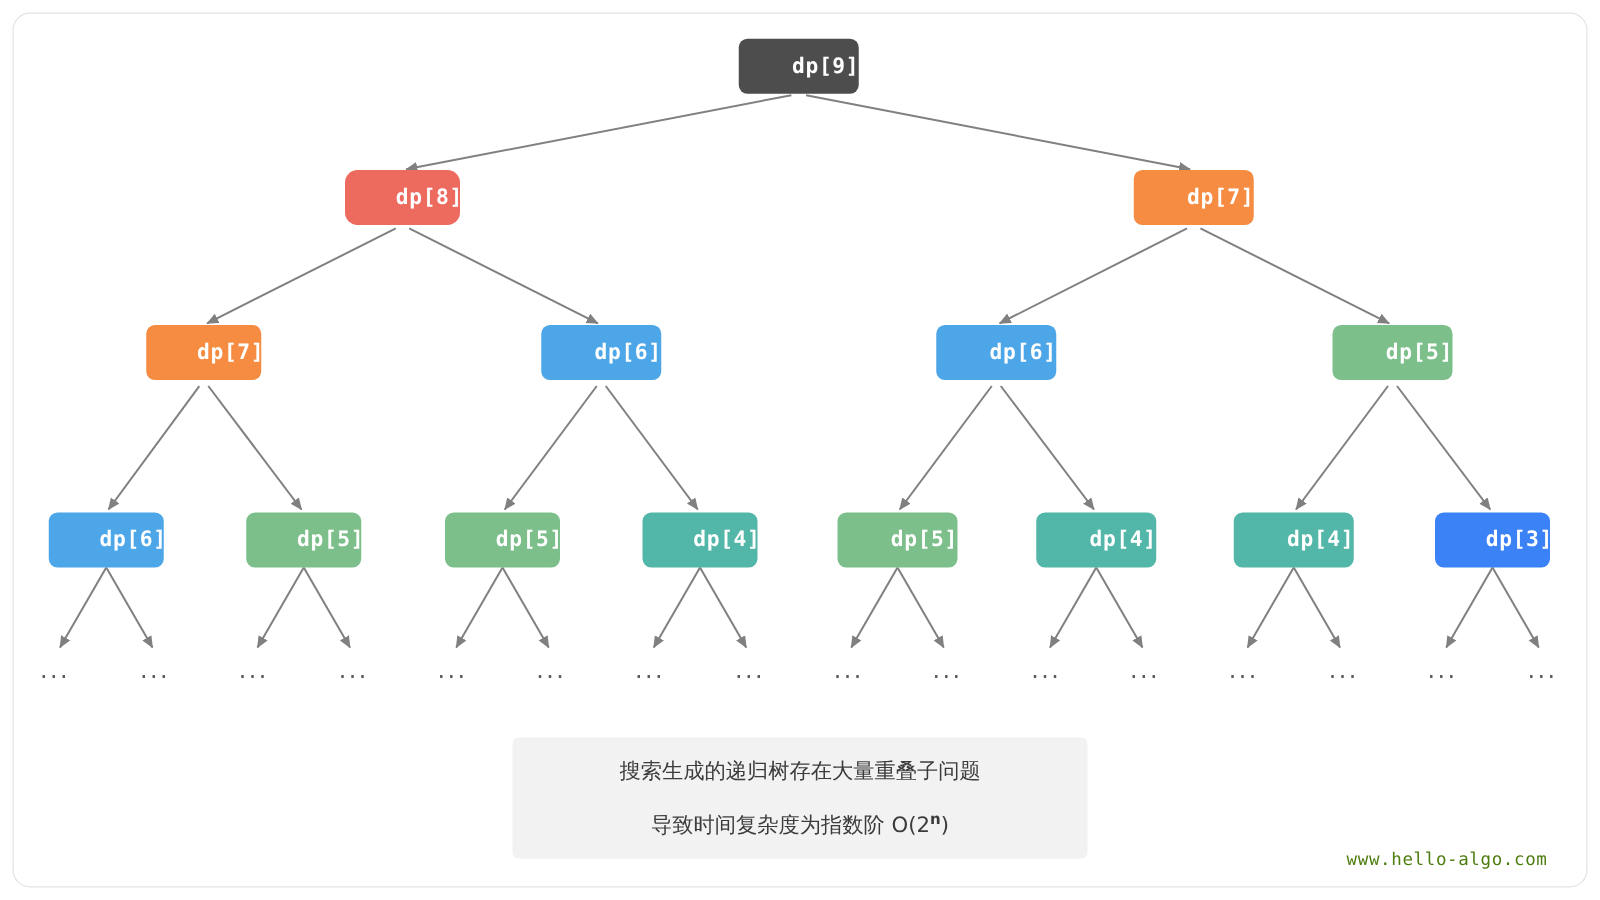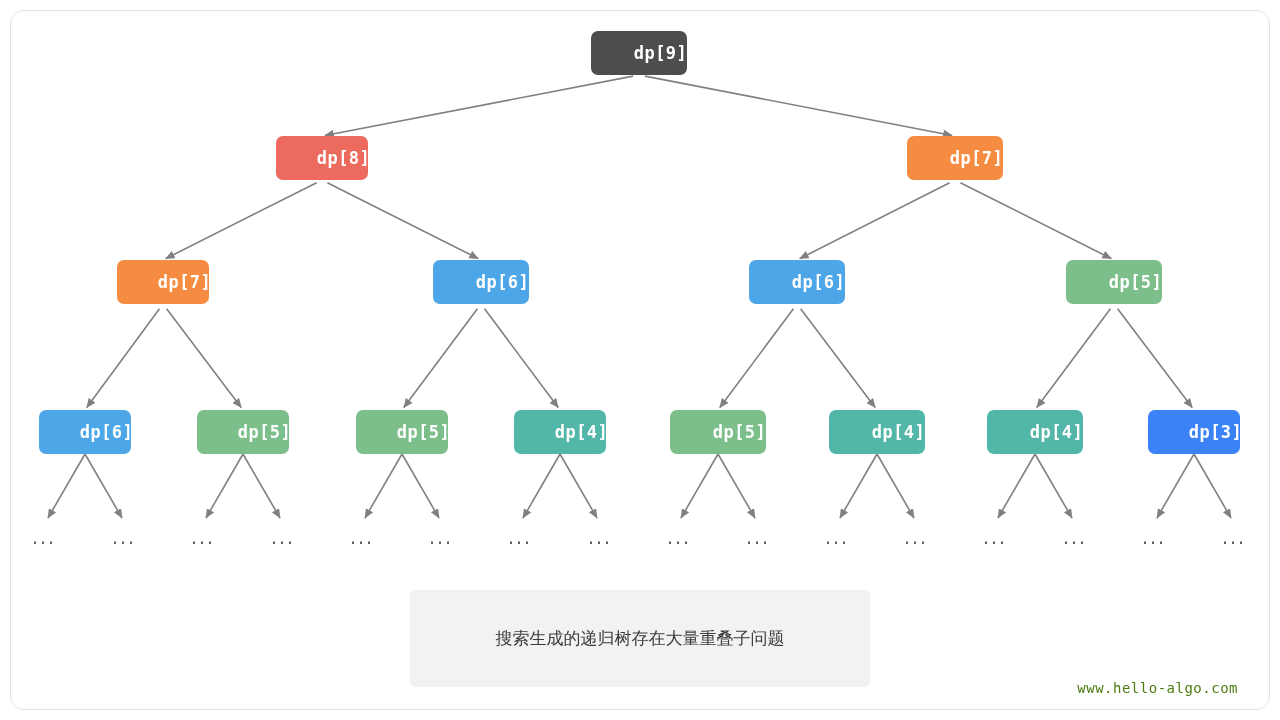--- a/index.html
+++ b/index.html
@@ -134,21 +134,21 @@
         <line x1="877" y1="454" x2="914" y2="518"></line>
         <line x1="1035" y1="454" x2="998" y2="518"></line>
         <line x1="1035" y1="454" x2="1072" y2="518"></line>
         <line x1="1194" y1="454" x2="1157" y2="518"></line>
         <line x1="1194" y1="454" x2="1231" y2="518"></line>
       </g>
   </svg>
 
   <div id="nodes-layer">
       <div class="node" style="left: 639px; top: 53px; width: 96px; height: 44px; background: rgb(77, 77, 77);">dp[9]</div>
-      <div class="node" style="left: 322px; top: 158px; width: 92px; height: 44px; background: rgb(236, 106, 94);">dp[8]</div>
+      <div class="node" style="left: 322px; top: 158px; width: 92px; height: 44px; background: rgb(236, 106, 94); border-radius: 10px;">dp[8]</div>
       <div class="node" style="left: 955px; top: 158px; width: 96px; height: 44px; background: rgb(245, 140, 66);">dp[7]</div>
       <div class="node" style="left: 163px; top: 282px; width: 92px; height: 44px; background: rgb(245, 140, 66);">dp[7]</div>
       <div class="node" style="left: 481px; top: 282px; width: 96px; height: 44px; background: rgb(77, 166, 232);">dp[6]</div>
       <div class="node" style="left: 797px; top: 282px; width: 96px; height: 44px; background: rgb(77, 166, 232);">dp[6]</div>
       <div class="node" style="left: 1114px; top: 282px; width: 96px; height: 44px; background: rgb(124, 191, 138);">dp[5]</div>
       <div class="node" style="left: 85px; top: 432px; width: 92px; height: 44px; background: rgb(77, 166, 232);">dp[6]</div>
       <div class="node" style="left: 243px; top: 432px; width: 92px; height: 44px; background: rgb(124, 191, 138);">dp[5]</div>
       <div class="node" style="left: 402px; top: 432px; width: 92px; height: 44px; background: rgb(124, 191, 138);">dp[5]</div>
       <div class="node" style="left: 560px; top: 432px; width: 92px; height: 44px; background: rgb(82, 182, 168);">dp[4]</div>
       <div class="node" style="left: 718px; top: 432px; width: 96px; height: 44px; background: rgb(124, 191, 138);">dp[5]</div>
@@ -170,16 +170,19 @@
       <div class="dots" style="left: 837px; top: 537px;">...</div>
       <div class="dots" style="left: 916px; top: 537px;">...</div>
       <div class="dots" style="left: 995px; top: 537px;">...</div>
       <div class="dots" style="left: 1075px; top: 537px;">...</div>
       <div class="dots" style="left: 1154px; top: 537px;">...</div>
       <div class="dots" style="left: 1234px; top: 537px;">...</div>
     </div>
 
   <div id="caption">
     <div class="caption-line">搜索生成的递归树存在大量重叠子问题</div>
+    <div class="caption-line">
+      <span>导致时间复杂度为指数阶 </span><span>O(2</span><sup>n</sup><span>)</span>
+    </div>
   </div>
 
   <div id="watermark">www.hello-algo.com</div>
 </div>
 
 </body></html>

